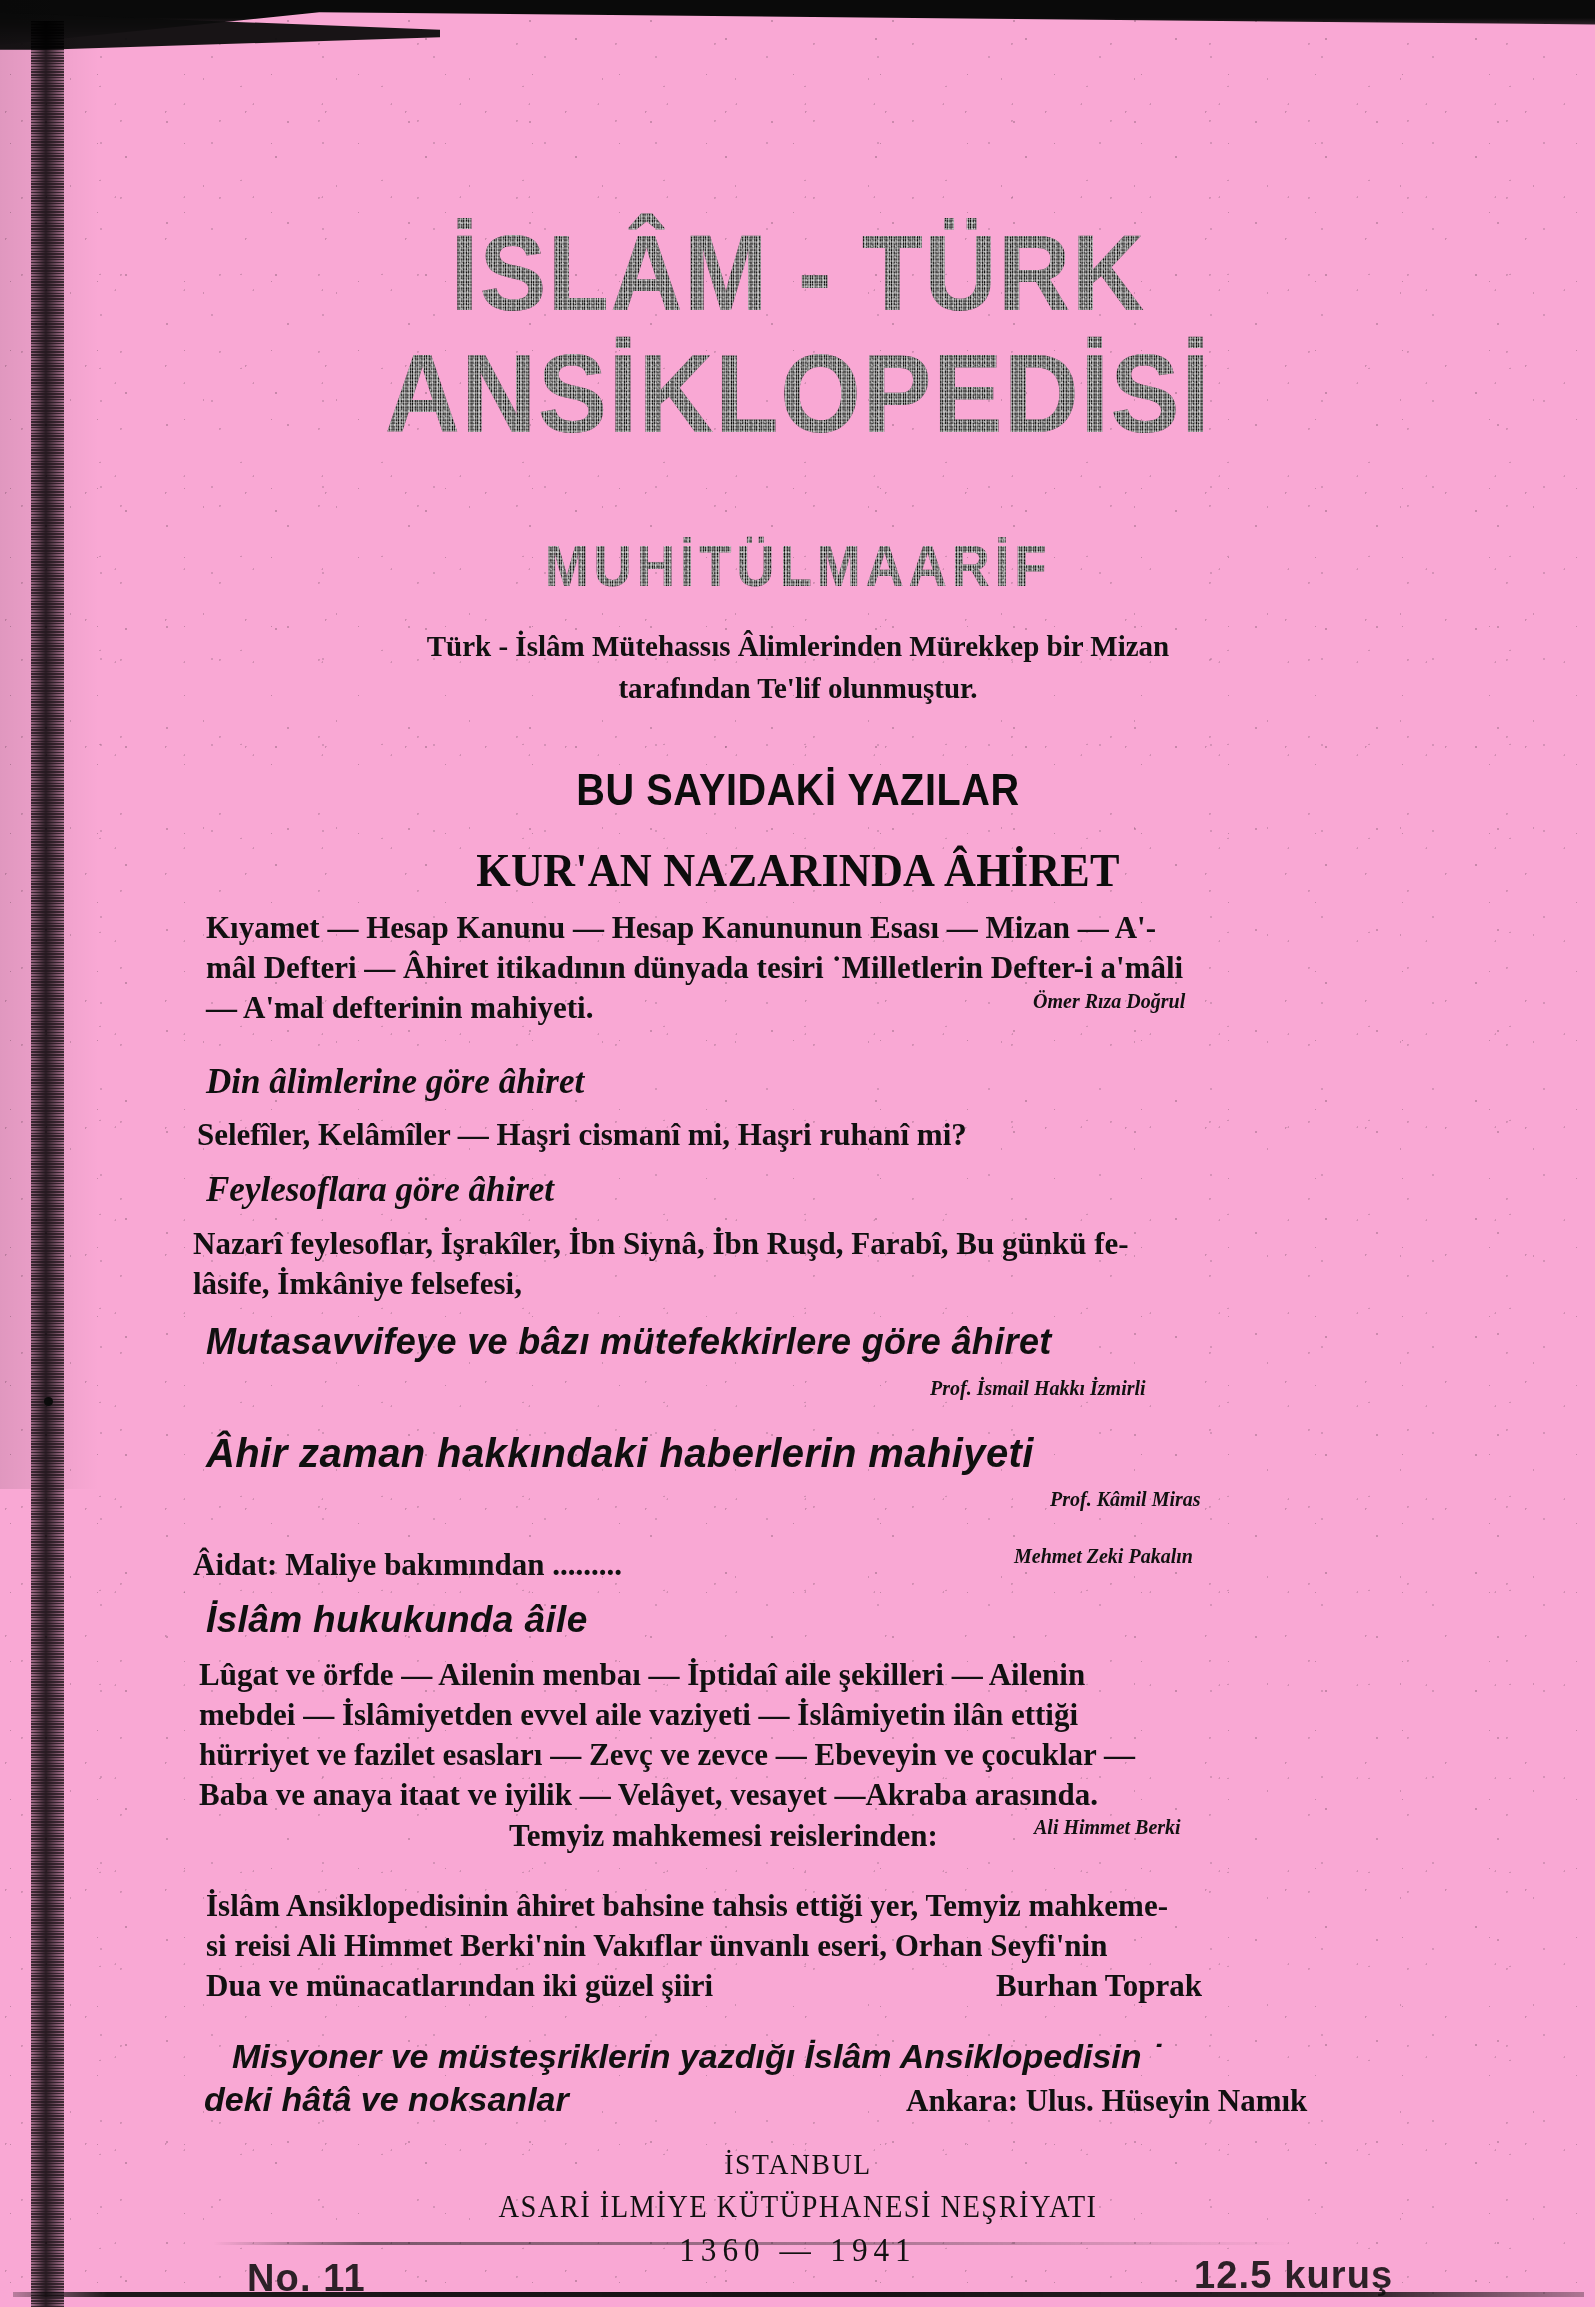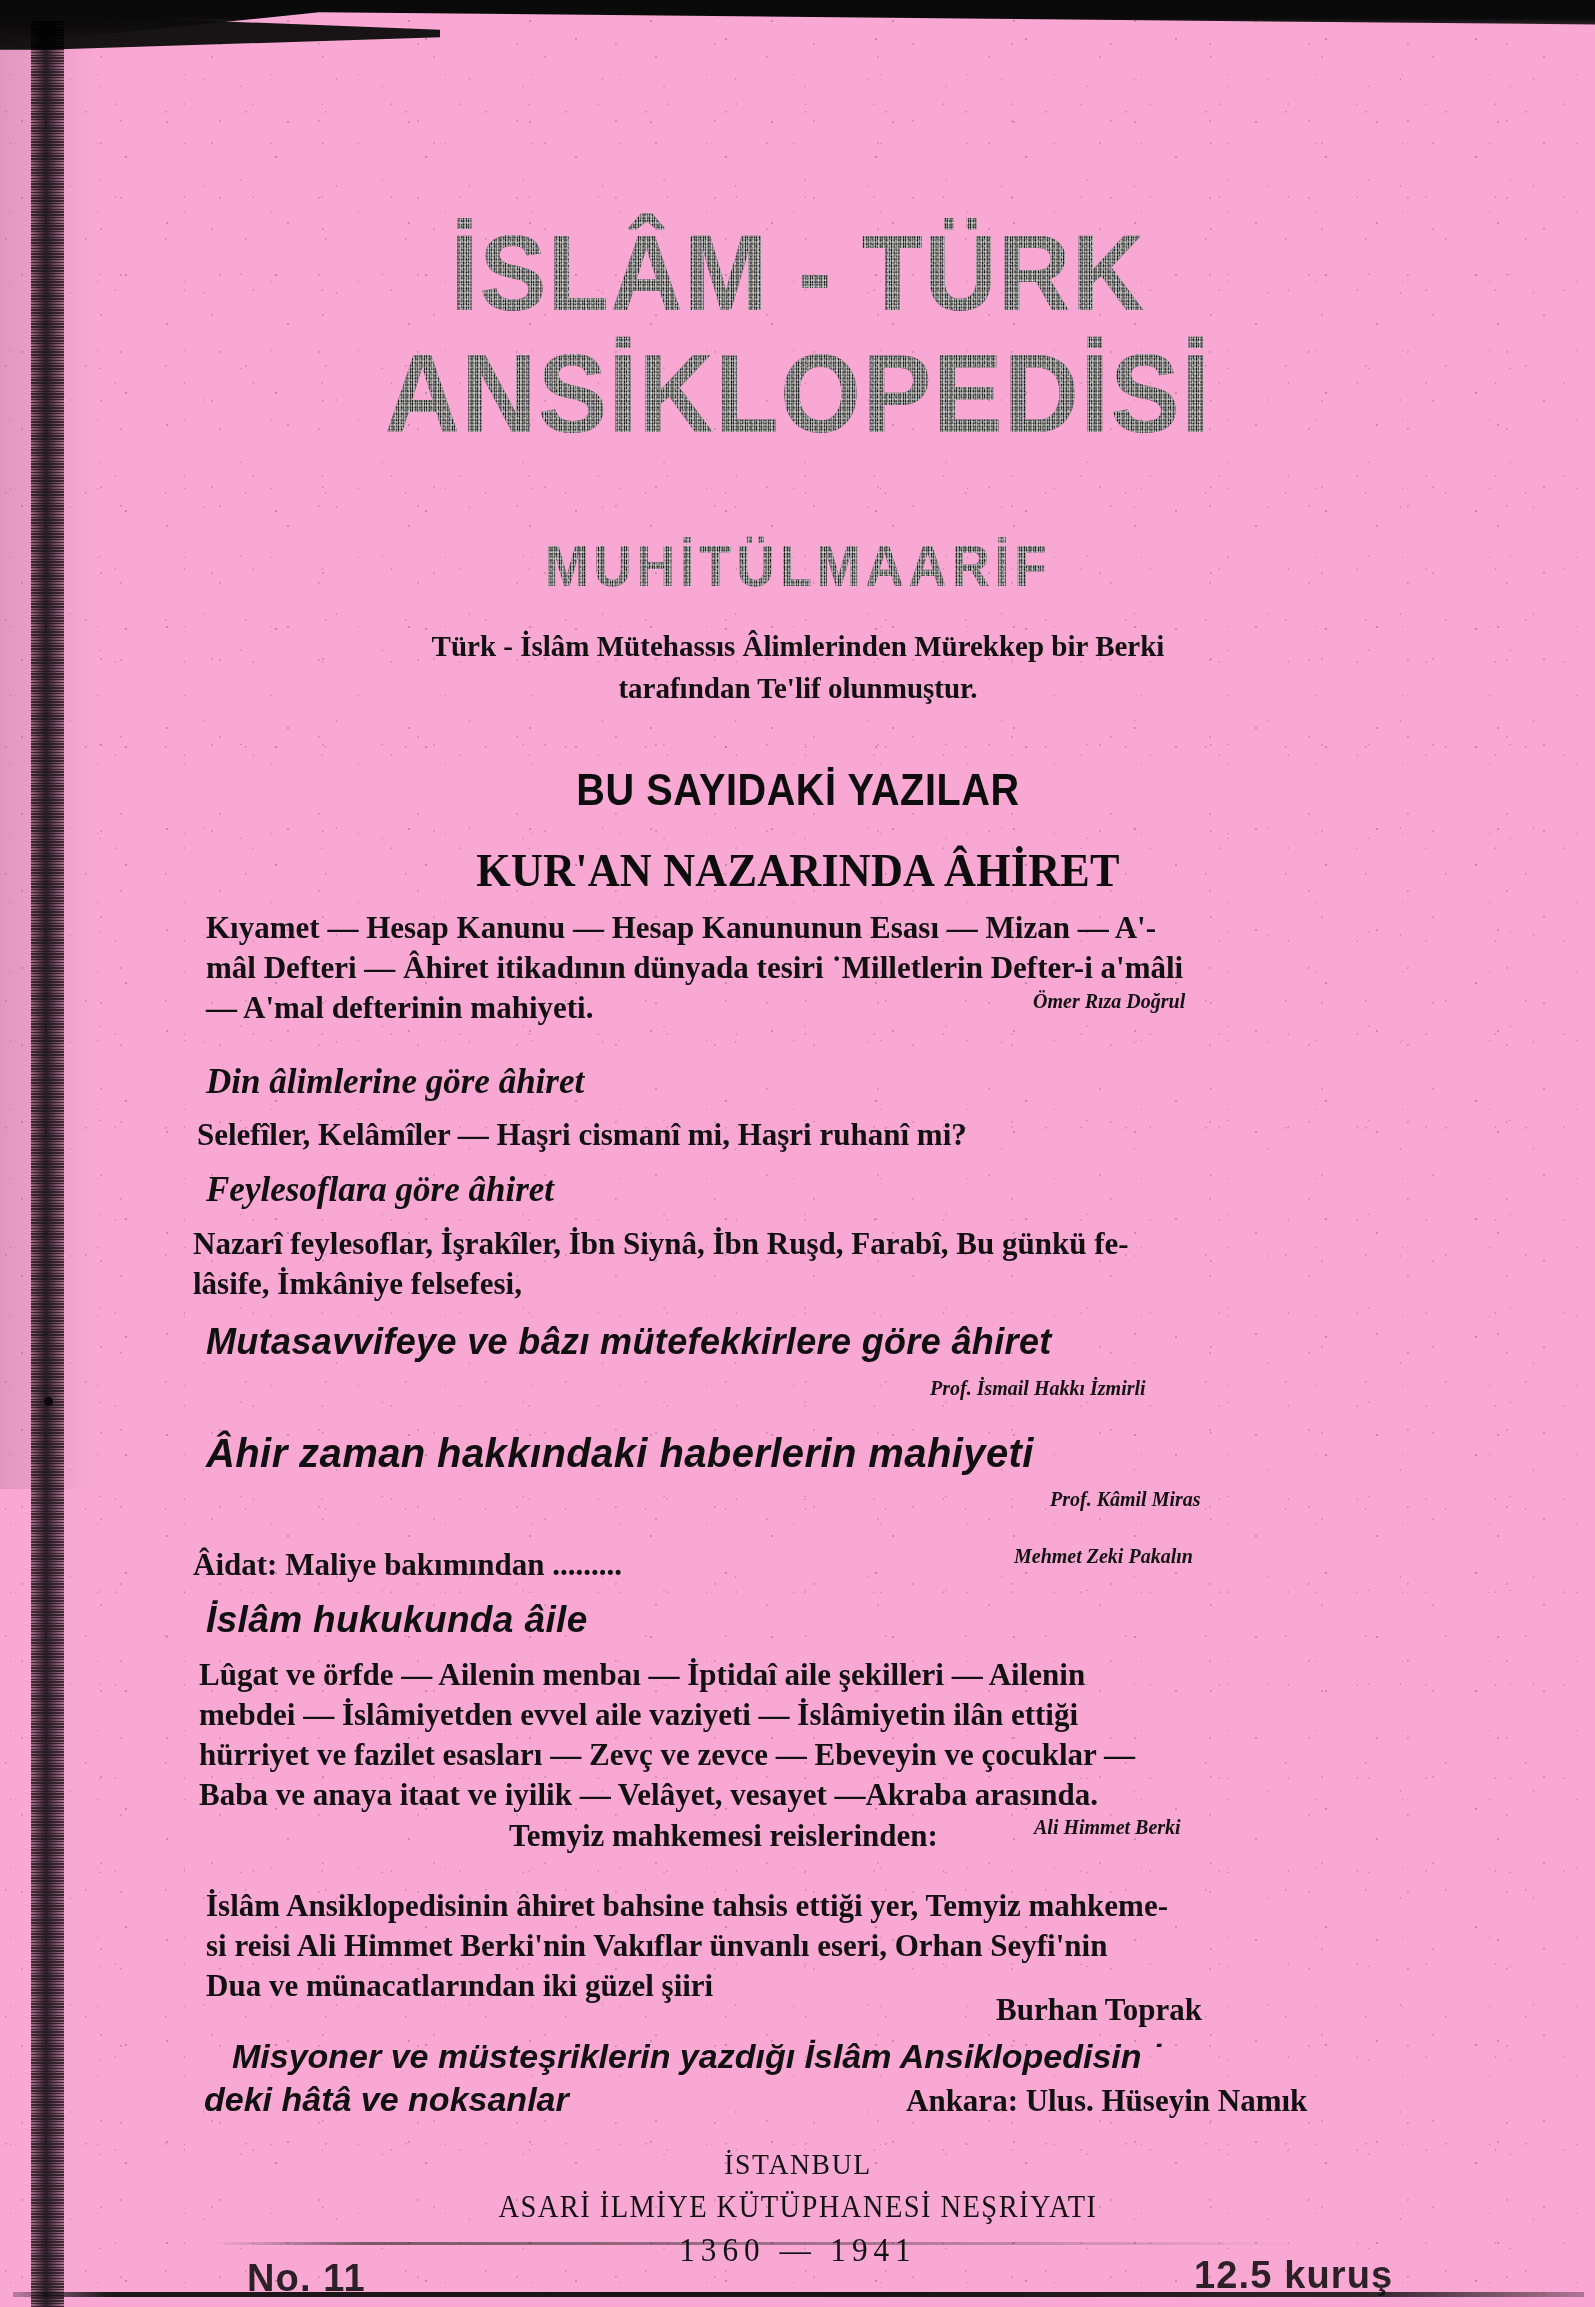--- a/index.html
+++ b/index.html
@@ -233,21 +233,21 @@
   <div class="bottom-rule"></div>
 
   <div class="content">
 
     <div class="ln display tex" id="t-line1">İSLÂM - TÜRK</div>
 
     <div class="ln display tex" id="t-line2">ANSİKLOPEDİSİ</div>
 
     <div class="ln display tex" id="t-line3">MUHİTÜLMAARİF</div>
 
-    <div class="ln sub" id="byline1">Türk - İslâm Mütehassıs Âlimlerinden Mürekkep bir Berki</div>
+    <div class="ln sub" id="byline1">Türk - İslâm Mütehassıs Âlimlerinden Mürekkep bir Mizan</div>
 
     <div class="ln sub" id="byline2">tarafından Te'lif olunmuştur.</div>
 
     <div class="ln sect-hd" id="hd-issue">BU SAYIDAKİ YAZILAR</div>
 
     <div class="ln sect-hd" id="hd-main">KUR'AN NAZARINDA ÂHİRET</div>
 
     <div class="body-blk jst" style="top:908px;">Kıyamet — Hesap Kanunu — Hesap Kanununun Esası — Mizan — A'-
 mâl Defteri — Âhiret itikadının dünyada tesiri ˙Milletlerin Defter-i a'mâli
 — A'mal defterinin mahiyeti.</div>
@@ -283,21 +283,21 @@
 Baba  ve  anaya itaat ve iyilik  —  Velâyet, vesayet —Akraba arasında.</div>
 
     <div class="body-blk" style="top:1816px; left:509px; width:908px;">Temyiz mahkemesi reislerinden:</div>
 
     <div class="auth" style="left:1034px; top:1816px;">Ali Himmet Berki</div>
 
     <div class="body-blk jst" style="top:1886px; left:206px; width:1193px;">İslâm Ansiklopedisinin âhiret bahsine tahsis ettiği yer, Temyiz mahkeme-
 si reisi Ali Himmet Berki'nin Vakıflar   ünvanlı eseri,   Orhan Seyfi'nin
 Dua ve münacatlarından iki güzel şiiri</div>
 
-    <div class="body-blk" style="top:1966px; left:996px; width:454px;margin-top:24px;">Burhan Toprak</div>
+    <div class="body-blk" style="top:1966px; left:996px; width:454px;">Burhan Toprak</div>
 
     <div class="body-blk" style="top:2035px; left:204px; width:1206px;
                 font-style:italic; font-family:'Liberation Sans', sans-serif;
                 font-size:34px; line-height:43px;margin-left:28px;">Misyoner ve müsteşriklerin yazdığı  İslâm   Ansiklopedisin ˙</div>
 
     <div class="body-blk" style="top:2078px; left:204px; width:539px;
                 font-style:italic; font-family:'Liberation Sans', sans-serif;
                 font-size:34px; line-height:43px;">deki  hâtâ ve noksanlar</div>
 
     <div class="body-blk" style="top:2081px; left:906px; width:539px; font-weight:700;">Ankara: Ulus. Hüseyin Namık</div>

